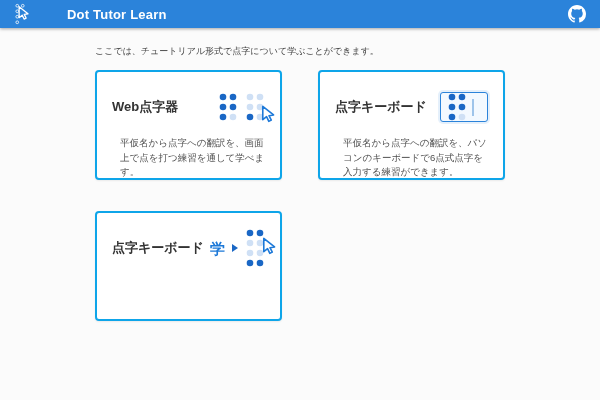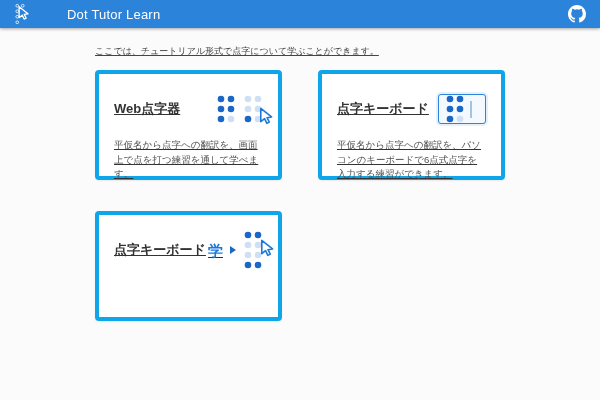--- a/index.html
+++ b/index.html
@@ -10,40 +10,40 @@
   }
   
   .header {
     height:28px; background:#2b83da; display:flex; align-items:center;
     padding:0 14px 0 8px; position:relative;
     box-shadow:0 1px 3px rgba(0,0,0,.35);
   }
   .logo { position:relative; width:26px; height:24px; flex:0 0 auto; }
   .logo .braille { position:absolute; left:2px; top:1px; height:22px; }
   .logo .cursor { position:absolute; left:8px; top:3px; }
-  .header-title { color:#fff; font-weight:normal; font-size:13px; margin-left:8px; letter-spacing:.2px;padding-left:25px; }
+  .header-title { color:#fff; font-weight:bold; font-size:13px; margin-left:8px; letter-spacing:.2px;padding-left:25px; }
   .header-spacer { flex:1; }
   .gh { width:18px; height:18px; display:block; cursor:pointer; }
   
   .main { padding:13px 0 0 95px; }
   .welcome-heading { font-size:14px; color:#2e2e2e; font-weight:400; }
-  .welcome-sub { font-size:9px; color:#454545; margin-top:4px;text-decoration:underline; }
+  .welcome-sub { font-size:9px; color:#454545; margin-top:4px; }
   .cards {
     margin-top:12px; display:grid;
     grid-template-columns:187px 187px; gap:31px 36px;
   }
   .card {
     width:187px; height:110px; background:#fff;
-    border:4px solid #0ea5e9; border-radius:4px;
+    border:2px solid #0ea5e9; border-radius:4px;
     box-shadow:0 1px 2px rgba(0,0,0,.07);
-    padding:16px 15px 0 15px; cursor:pointer;text-decoration:underline;
+    padding:16px 15px 0 15px; cursor:pointer;
   }
   .card-head { display:flex; justify-content:space-between; align-items:center; height:38px; }
   .card-title { font-size:13px; font-weight:bold; color:#333; }
-  .card-desc { font-size:9.5px; color:#4f4f4f; line-height:1.55; margin-top:10px; }
+  .card-desc { font-size:9.5px; color:#4f4f4f; line-height:1.55; margin-top:10px;margin-left:8px; }
   .icon-row { display:flex; align-items:center; gap:7px; }
   .cell { display:inline-block; position:relative; }
   .cell svg { display:block; }
   .cell-6 svg { height:28px; }
   .cell-6-sm svg { height:20px; }
   .cell-8 svg { height:34px; }
   .cursor-overlay { position:absolute; }
   .tri { display:inline-block; width:0; height:0;
          border-left:6px solid #1a67c5; border-top:4px solid transparent; border-bottom:4px solid transparent; }
   .blue-char { color:#1d79d8; font-weight:bold; font-size:16px; line-height:1; }

